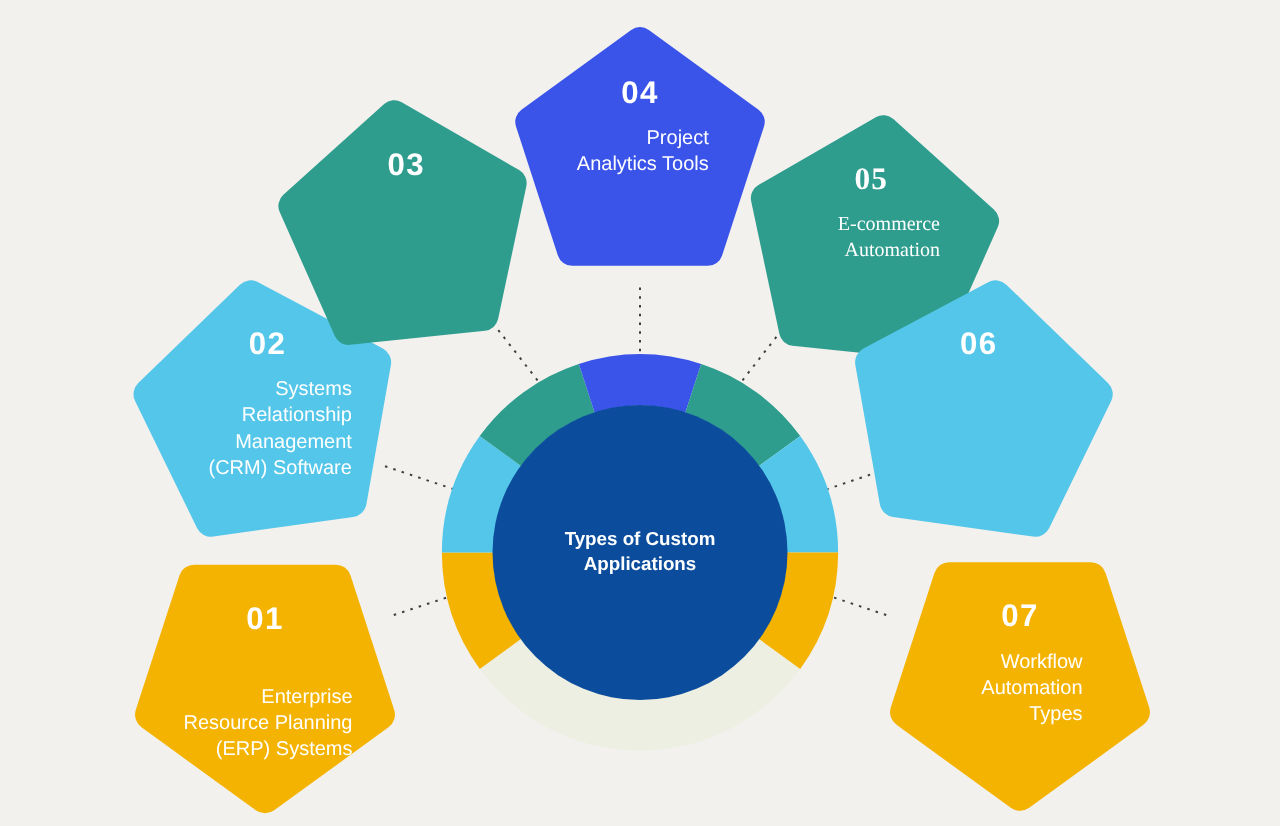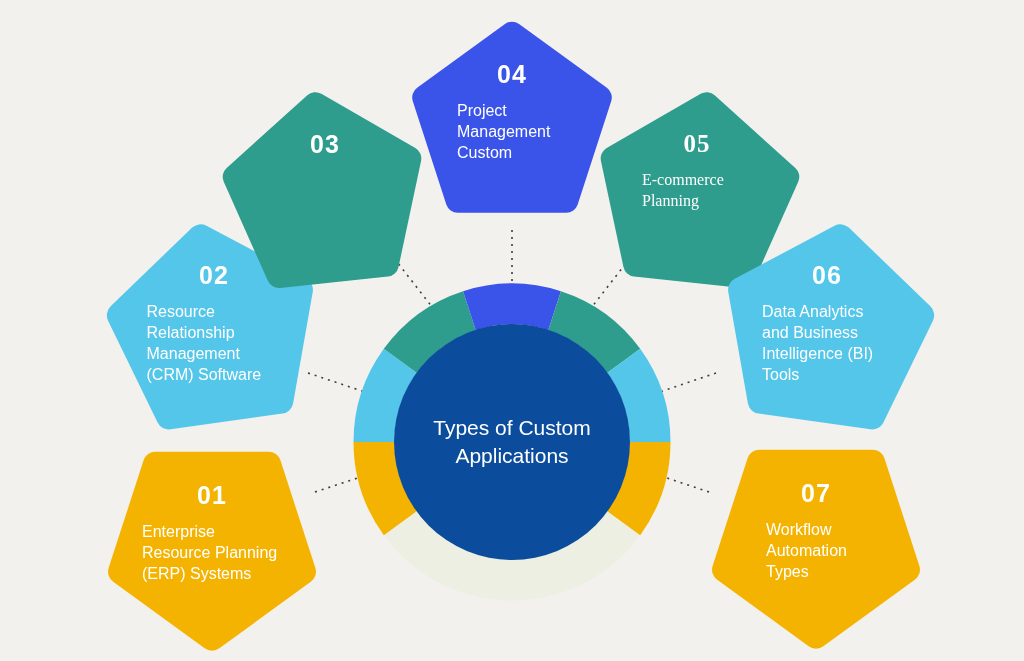--- a/index.html
+++ b/index.html
@@ -12,49 +12,49 @@
     background:#F2F1EE;
   }
   .stage { position:absolute; inset:0; width:1024px; height:661px; }
   svg.bg { position:absolute; left:0; top:0; width:1024px; height:661px; }
 
   .pent { position:absolute; }
   .pent svg { position:absolute; inset:0; width:100%; height:100%; overflow:visible; }
   .pent-text {
     position:absolute; inset:0;
     display:flex; flex-direction:column; align-items:center;
-    color:#ffffff; text-align:left;
+    color:#ffffff; text-align:right;
   }
   .pt-up   { padding-top:54px; }
   .pt-down { padding-top:64px; }
   .num {
     font-size:25px; font-weight:bold; letter-spacing:1px; margin-bottom:11px;
   }
   .label { font-size:16px; line-height:1.32; }
 
   .center-text {
     position:absolute; left:394px; top:324px; width:236px; height:236px;
     display:flex; align-items:center; justify-content:center;
     color:#ffffff; text-align:center;
   }
   .center-text .ct-inner {
-    width:205px; font-size:21px; font-weight:normal; line-height:1.35;
+    width:205px; font-size:15px; font-weight:bold; line-height:1.35;
   }
 
   .p01 { left:87px;  top:417px; width:250px; height:250px; }
   .p02 { left:89px;  top:207px; width:250px; height:250px; }
-  .p03 { left:205px; top:76px;  width:240px; height:240px; }
+  .p03 { left:205px; top:64px;  width:240px; height:240px; }
   .p04 { left:392px; top:6px;   width:240px; height:240px; }
   .p05 { left:577px; top:76px;  width:240px; height:240px;font-family:Liberation Serif, serif; }
-  .p06 { left:702px; top:207px; width:250px; height:250px; }
+  .p06 { left:658px; top:207px; width:250px; height:250px; }
   .p07 { left:691px; top:415px; width:250px; height:250px; }
 
   .lw100 { max-width:100px; } .lw110 { max-width:110px; }
   .lw120 { max-width:120px; } .lw130 { max-width:130px; }
-  .lw135 { max-width:135px; } .lw140 { max-width:140px; }
+  .lw135 { max-width:135px; } .lw140 { max-width:140px;margin-top:26px; }
 </style>
 </head>
 <body>
 
 <div class="stage">
 
   <svg class="bg" viewBox="0 0 1024 661">
     <rect x="0" y="0" width="1024" height="661" fill="#F2F1EE"></rect>
 
     <g stroke-width="1.6" fill="none" stroke-dasharray="2 5">
@@ -94,60 +94,59 @@
       <div class="label lw140">Enterprise Resource Planning (ERP) Systems</div>
     </div>
   </div>
 
   <div class="pent p02">
     <svg viewBox="-130 -130 260 260">
       <polygon points="0,-100 95.1,-30.9 58.8,80.9 -58.8,80.9 -95.1,-30.9" transform="rotate(-8)" stroke-width="26" stroke-linejoin="round" fill="#53C6E9" stroke="#53C6E9"></polygon>
     </svg>
     <div class="pent-text pt-up">
       <div class="num">02</div>
-      <div class="label lw135">Resource Relationship Management (CRM) Software</div>
+      <div class="label lw135">Systems Relationship Management (CRM) Software</div>
     </div>
   </div>
 
   <div class="pent p03">
     <svg viewBox="-130 -130 260 260">
       <polygon points="0,-100 95.1,-30.9 58.8,80.9 -58.8,80.9 -95.1,-30.9" transform="rotate(-6)" stroke-width="26" stroke-linejoin="round" fill="#2E9D8D" stroke="#2E9D8D"></polygon>
     </svg>
     <div class="pent-text pt-up">
       <div class="num">03</div>
     </div>
   </div>
 
   <div class="pent p04">
     <svg viewBox="-130 -130 260 260">
       <polygon points="0,-100 95.1,-30.9 58.8,80.9 -58.8,80.9 -95.1,-30.9" stroke-width="26" stroke-linejoin="round" fill="#3A53E9" stroke="#3A53E9"></polygon>
     </svg>
     <div class="pent-text pt-up">
       <div class="num">04</div>
-      <div class="label lw110">Project Management Custom</div>
+      <div class="label lw110">Project Analytics Tools</div>
     </div>
   </div>
 
   <div class="pent p05">
     <svg viewBox="-130 -130 260 260">
       <polygon points="0,-100 95.1,-30.9 58.8,80.9 -58.8,80.9 -95.1,-30.9" transform="rotate(6)" stroke-width="26" stroke-linejoin="round" fill="#2E9D8D" stroke="#2E9D8D"></polygon>
     </svg>
     <div class="pent-text pt-up">
       <div class="num">05</div>
-      <div class="label lw110">E-commerce Planning</div>
+      <div class="label lw110">E-commerce Automation</div>
     </div>
   </div>
 
   <div class="pent p06">
     <svg viewBox="-130 -130 260 260">
       <polygon points="0,-100 95.1,-30.9 58.8,80.9 -58.8,80.9 -95.1,-30.9" transform="rotate(8)" stroke-width="26" stroke-linejoin="round" fill="#53C6E9" stroke="#53C6E9"></polygon>
     </svg>
     <div class="pent-text pt-up">
       <div class="num">06</div>
-      <div class="label lw130">Data Analytics and Business Intelligence (BI) Tools</div>
     </div>
   </div>
 
   <div class="pent p07">
     <svg viewBox="-130 -130 260 260">
       <polygon points="0,-100 95.1,-30.9 58.8,80.9 -58.8,80.9 -95.1,-30.9" transform="rotate(180)" stroke-width="26" stroke-linejoin="round" fill="#F5B301" stroke="#F5B301"></polygon>
     </svg>
     <div class="pent-text pt-down">
       <div class="num">07</div>
       <div class="label lw100">Workflow Automation Types</div>

